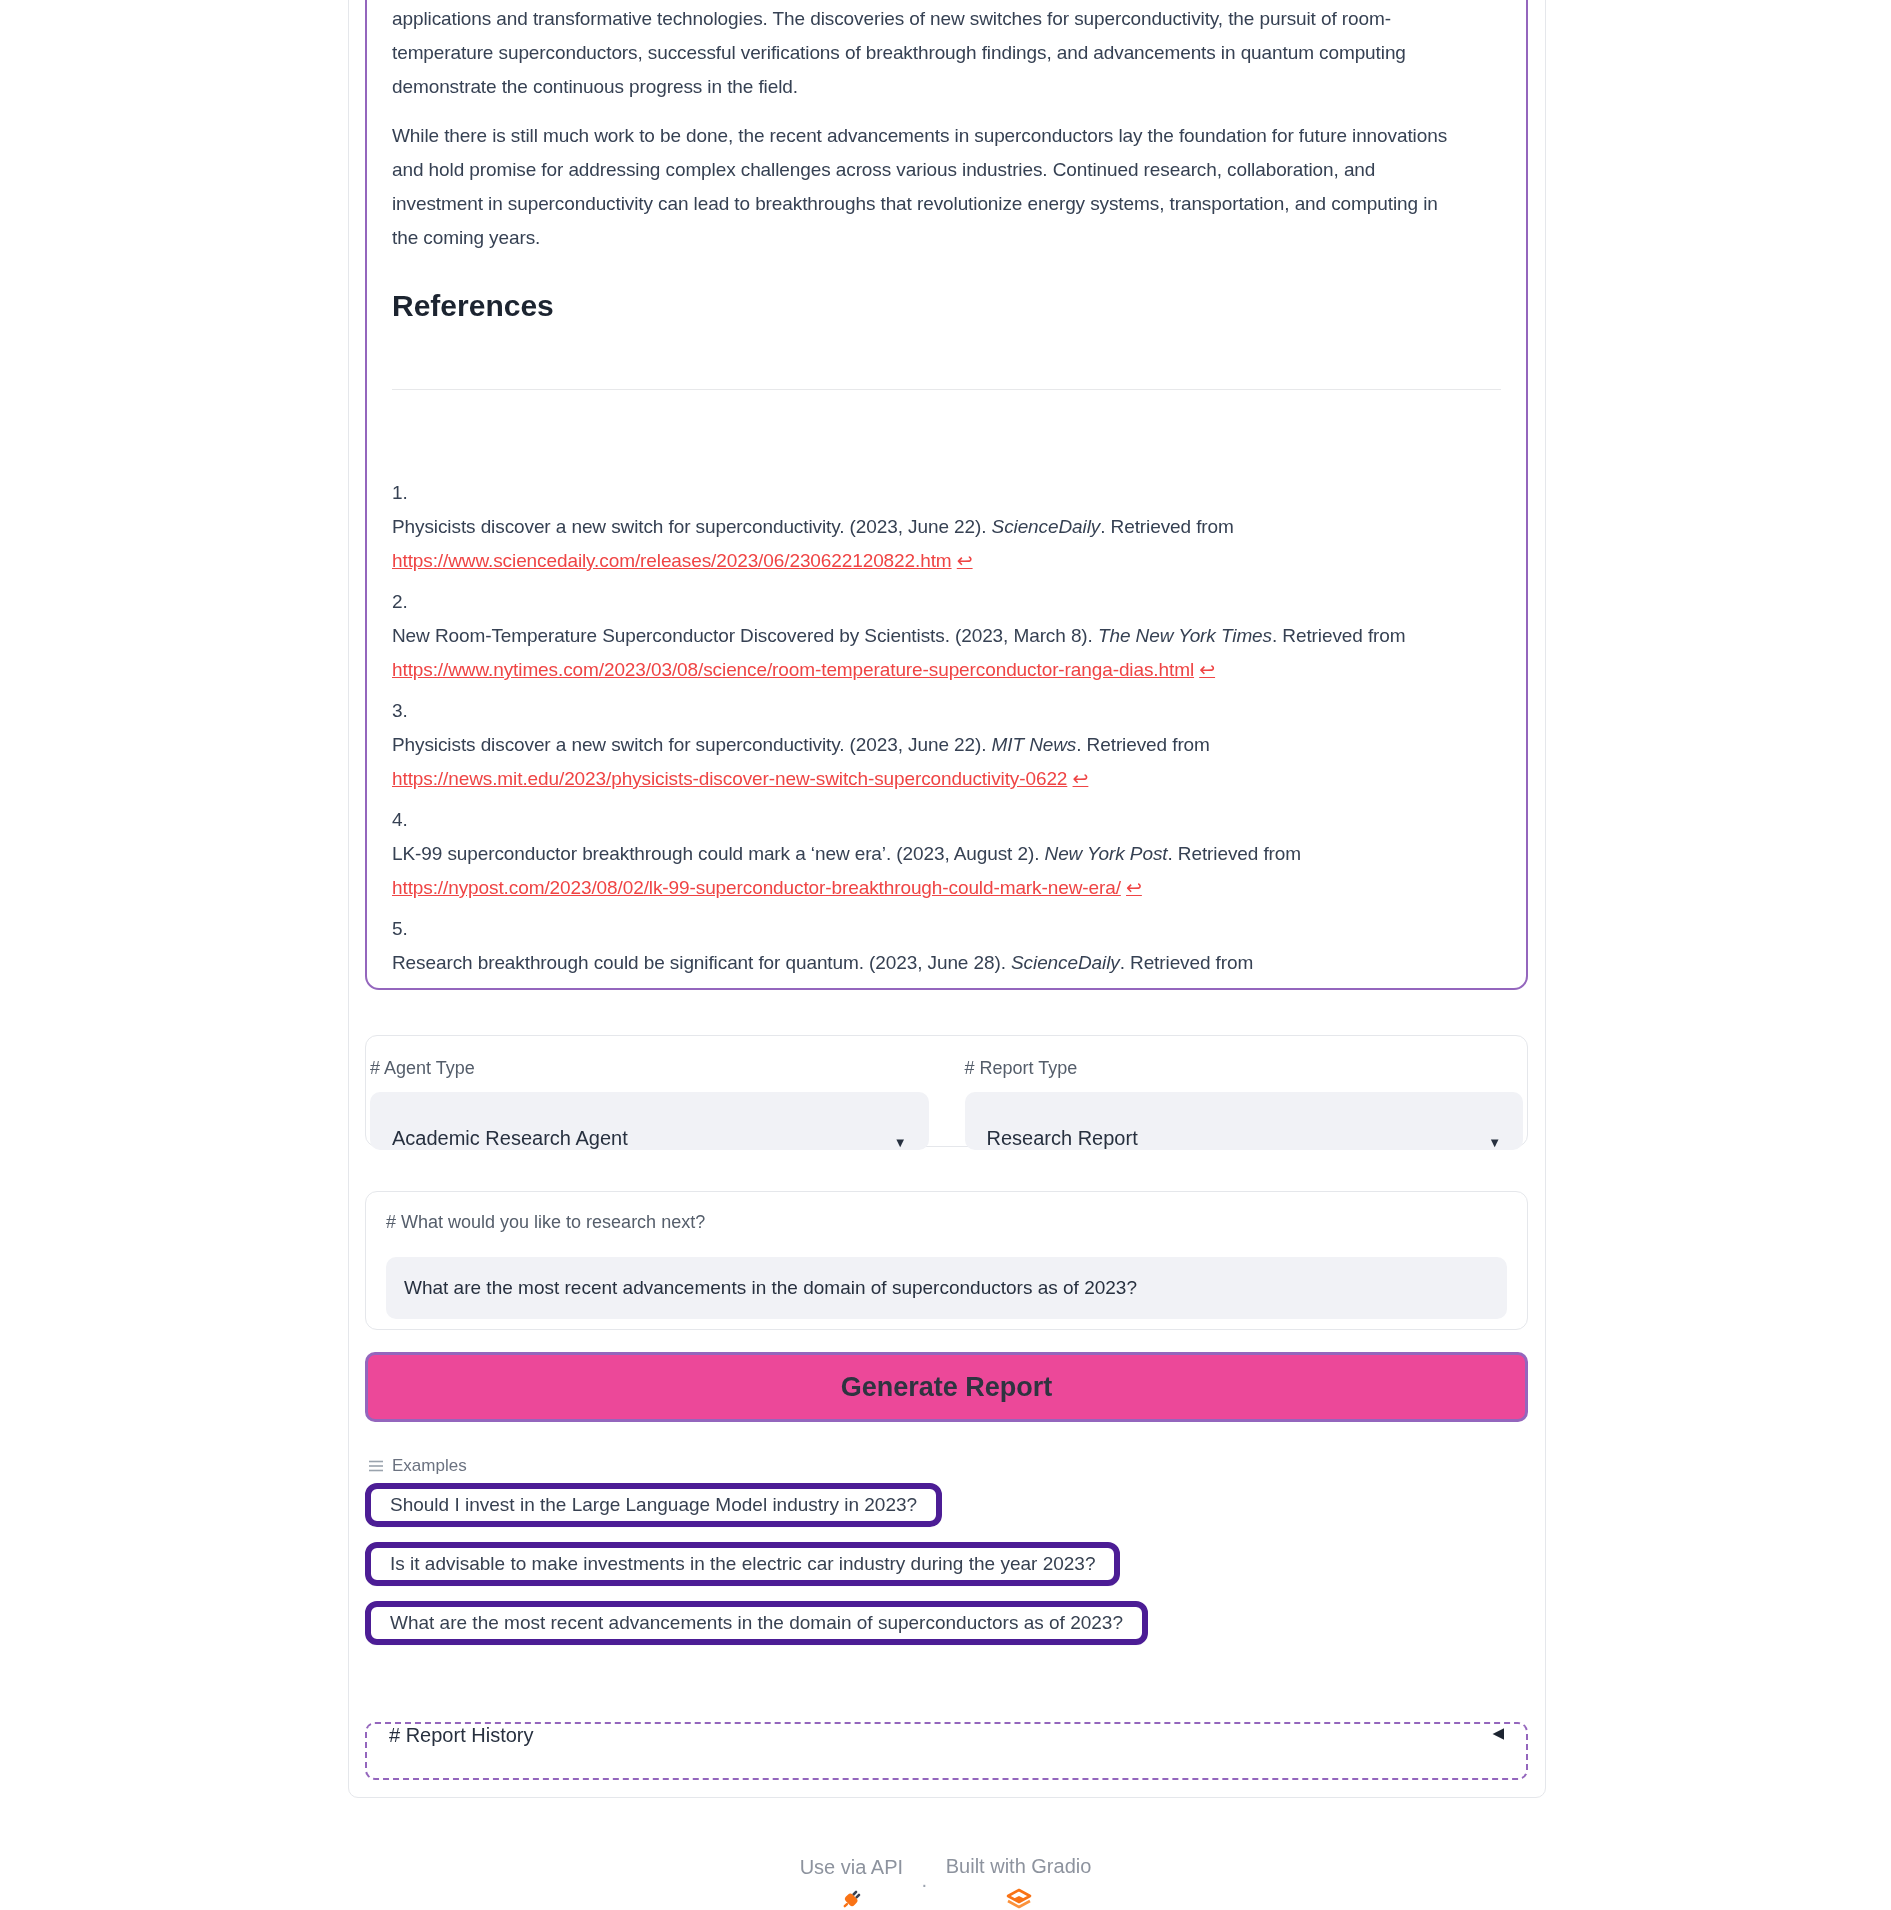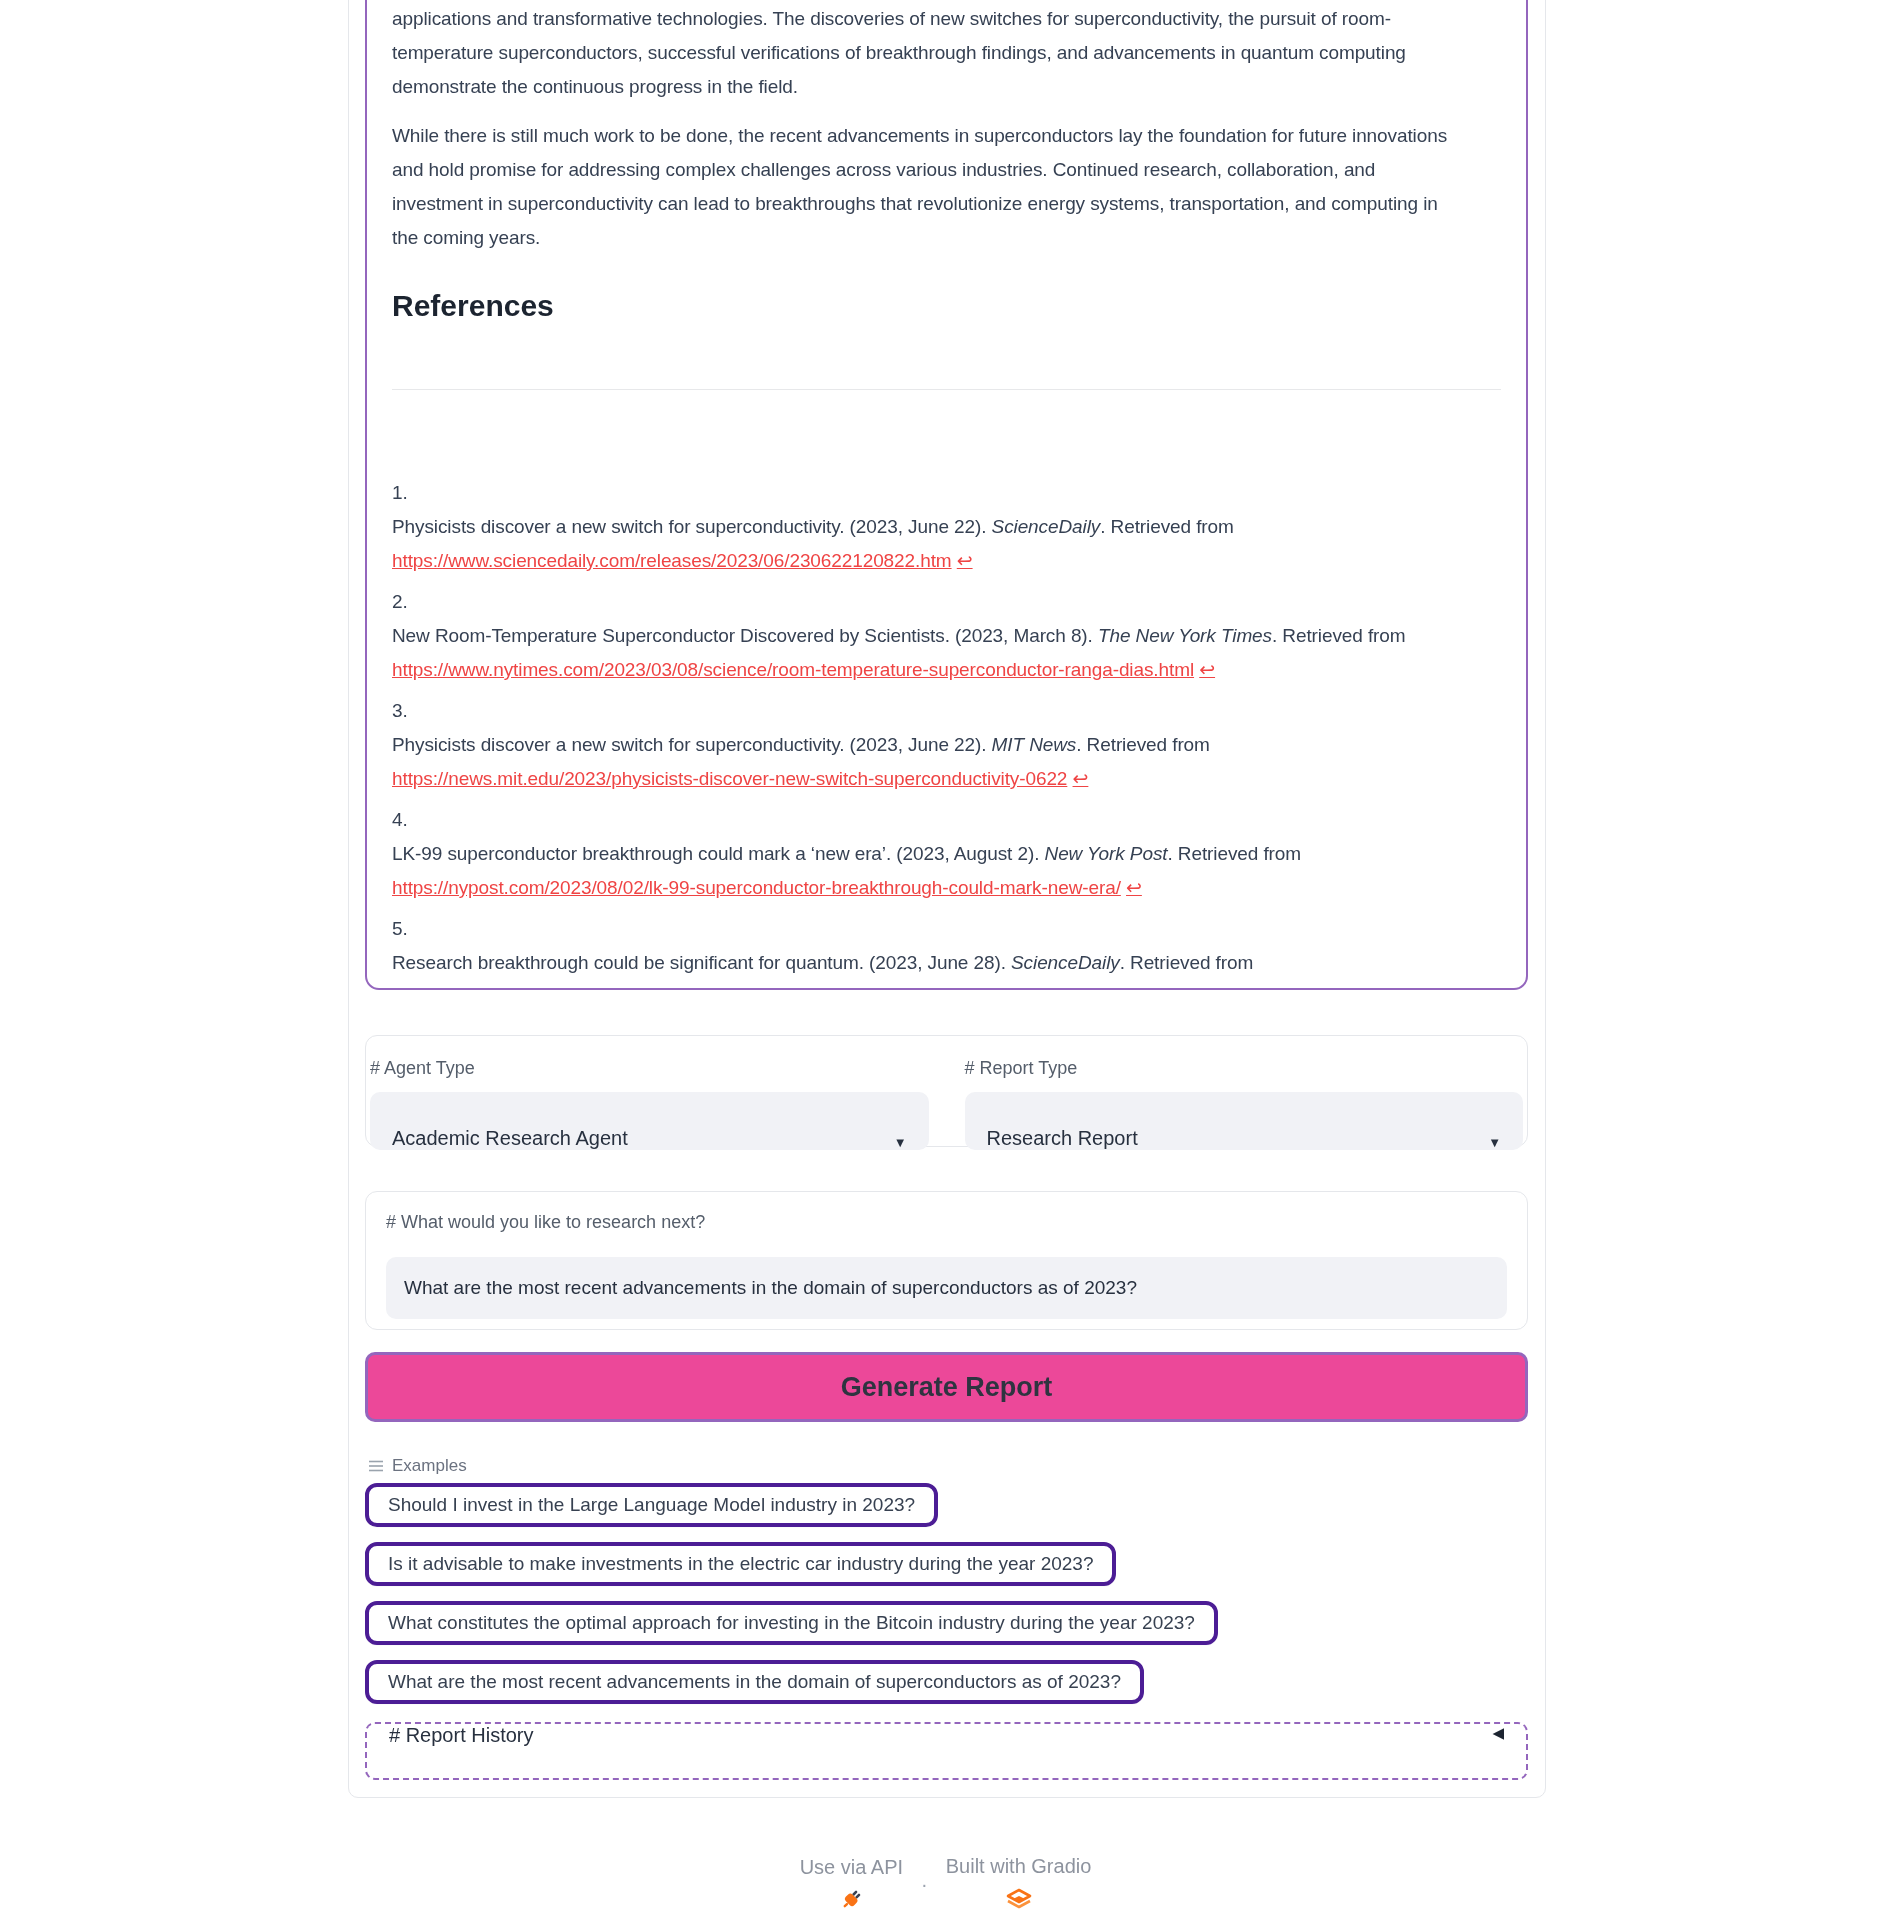--- a/index.html
+++ b/index.html
@@ -95,21 +95,21 @@
   }
   .examples-list {
     position: absolute;
     left: 365px; top: 1483px;
     width: 1163px;
     display: flex; flex-direction: column; align-items: flex-start; gap: 15px;
   }
   .example-chip {
     height: 44px;
     background: #ffffff;
-    border: 4px solid #4c1d95;
+    border: 6px solid #4c1d95;
     border-radius: 12px;
     padding: 0 19px;
     font-size: 19px; color: #374151;
     font-family: "Liberation Sans", "DejaVu Sans", sans-serif;
     display: flex; align-items: center;
     cursor: pointer;
     box-shadow: 0 1px 1px rgba(0,0,0,0.02);
   }
   
   .report-history {
@@ -218,21 +218,20 @@
     <line x1="1" y1="8" x2="15" y2="8" stroke="#9aa3ad" stroke-width="1.6"></line>
     <line x1="1" y1="12.5" x2="15" y2="12.5" stroke="#9aa3ad" stroke-width="1.6"></line>
   </svg>
   <span>Examples</span>
 </div>
 <div class="examples-list" id="examples-list">
   <button class="example-chip">Should I invest in the Large Language Model industry in 2023?</button>
 
   <button class="example-chip">Is it advisable to make investments in the electric car industry during the year 2023?</button>
 
-  <button class="example-chip">What constitutes the optimal approach for investing in the Bitcoin industry during the year 2023?</button>
 
   <button class="example-chip">What are the most recent advancements in the domain of superconductors as of 2023?</button>
 </div>
 
 <div class="report-history">
   <span class="history-label"># Report History</span>
   <span class="history-arrow">◀</span>
 </div>
 
 <div class="footer">

